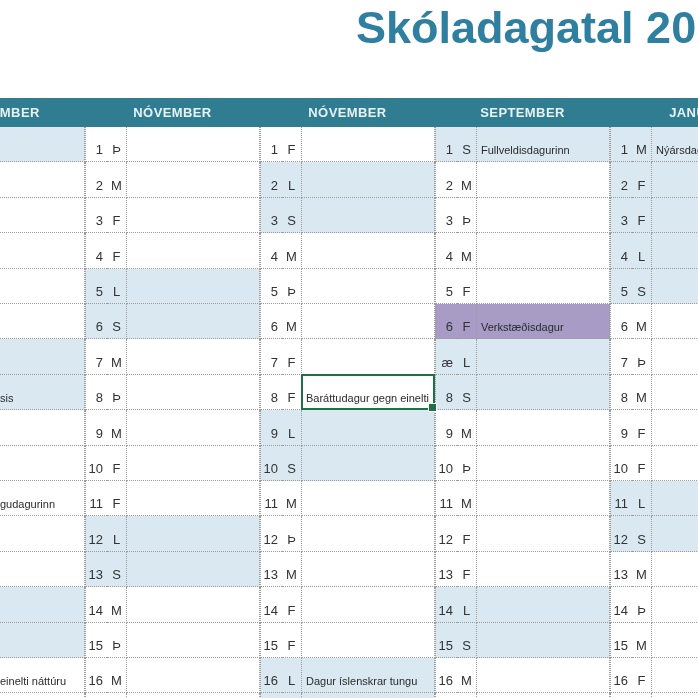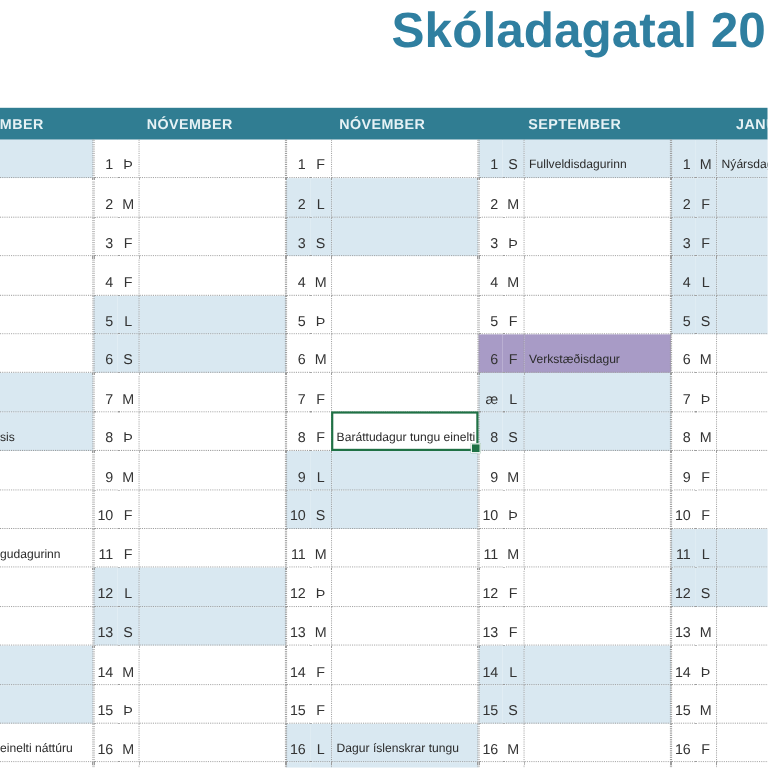--- a/index.html
+++ b/index.html
@@ -227,21 +227,21 @@
         <span class="dlet">F</span>
       </div>
       <div class="cell c-evt" style="left: 302px; top: 339px; width: 133px; height: 36px;"></div>
       <div class="cell c-num" style="left: 260px; top: 375px; width: 22px; height: 35px;">
         <span class="dnum">8</span>
       </div>
       <div class="cell c-let" style="left: 282px; top: 375px; width: 20px; height: 35px;">
         <span class="dlet">F</span>
       </div>
       <div class="cell c-evt" style="left: 302px; top: 375px; width: 133px; height: 35px;">
-        <span class="devt">Baráttudagur tungu einelti</span>
+        <span class="devt">Baráttudagur gegn einelti</span>
       </div>
       <div class="cell c-num s-b" style="left: 260px; top: 410px; width: 22px; height: 36px;">
         <span class="dnum">9</span>
       </div>
       <div class="cell c-let s-b" style="left: 282px; top: 410px; width: 20px; height: 36px;">
         <span class="dlet">L</span>
       </div>
       <div class="cell c-evt s-b" style="left: 302px; top: 410px; width: 133px; height: 36px;"></div>
       <div class="cell c-num s-b" style="left: 260px; top: 446px; width: 22px; height: 35px;">
         <span class="dnum">10</span>

